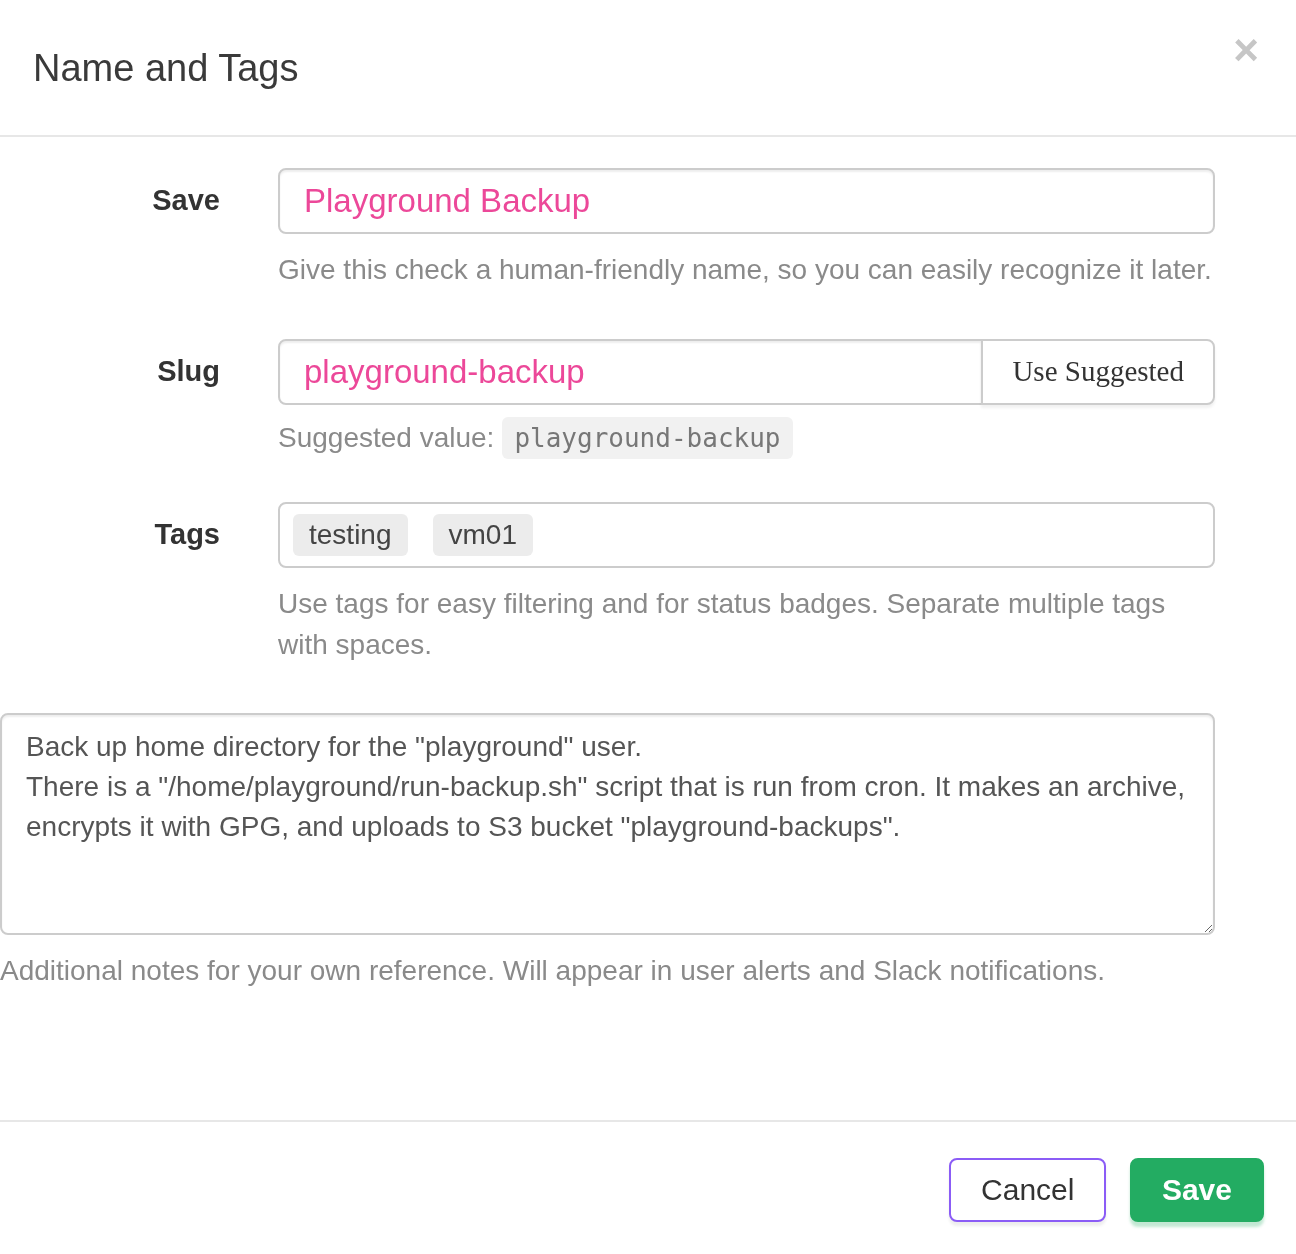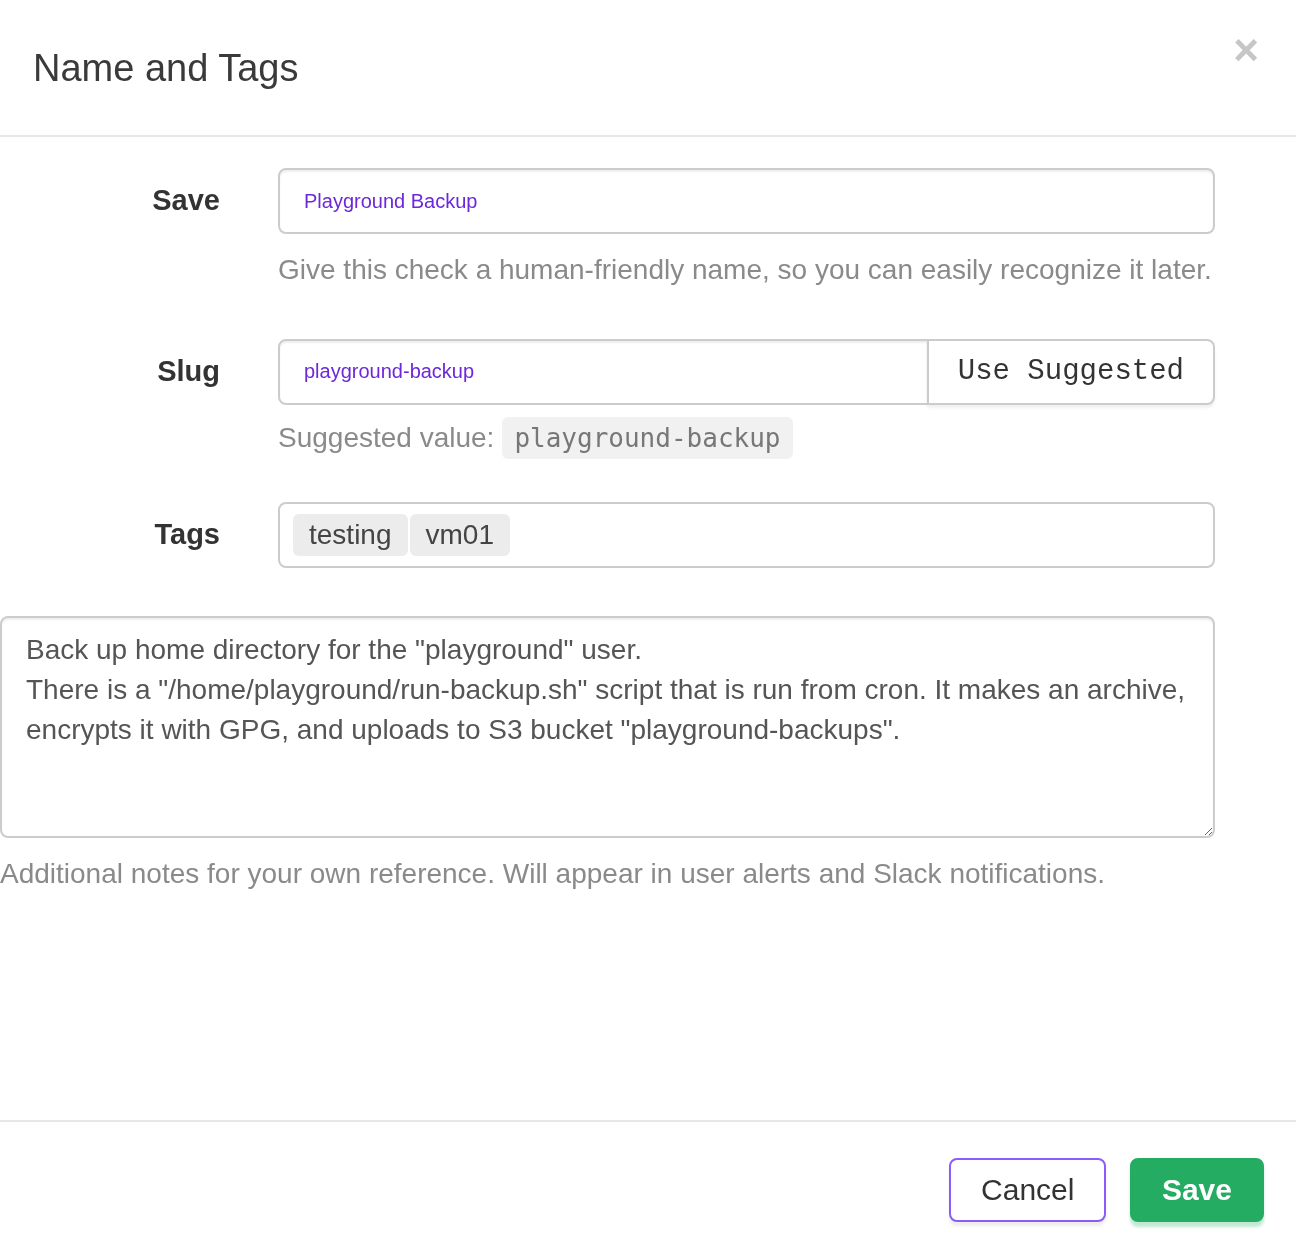--- a/index.html
+++ b/index.html
@@ -55,22 +55,22 @@
   .control-label { font-size: 29px; font-weight: 700; color: #333; }
   .control-col { flex: 1 1 auto; min-width: 0; }
 
   .text-input {
     display: block;
     width: 100%;
     height: 66px;
     border: 2px solid #ccc;
     border-radius: 8px;
     padding: 12px 24px;
-    font-size: 20px;
-    color: #6d28d9;
+    font-size: 33px;
+    color: #ec4899;
     font-family: "Liberation Sans", sans-serif;
     box-shadow: inset 0 2px 2px rgba(0,0,0,0.07);
     outline: none;
     background: #fff;
   }
   .help-block {
     margin-top: 16px;
     font-size: 28px;
     line-height: 1.45;
     color: #8a8a8a;
@@ -86,21 +86,21 @@
   .addon-btn {
     flex: none;
     height: 66px;
     margin-left: -2px;
     padding: 0 29px;
     border: 2px solid #ccc;
     border-radius: 0 8px 8px 0;
     background: #fff;
     font-size: 29px;
     color: #333;
-    font-family: Liberation Mono, monospace;
+    font-family: Liberation Serif, serif;
     cursor: pointer;
     box-shadow: 0 3px 3px rgba(0,0,0,0.06);
     white-space: nowrap;
   }
   .suggested-line {
     margin-top: 17px;
     font-size: 28px;
     color: #8a8a8a;
   }
   .code-chip {
@@ -116,21 +116,21 @@
   
   .tags-box {
     width: 100%;
     height: 66px;
     border: 2px solid #ccc;
     border-radius: 8px;
     background: #fff;
     display: flex;
     align-items: center;
     padding: 0 13px;
-    gap: 2px;
+    gap: 25px;
     cursor: text;
   }
   .tag-chip {
     background: #ececec;
     color: #444;
     font-size: 28px;
     border-radius: 6px;
     padding: 6px 16px;
     line-height: 1.05;
   }
@@ -223,20 +223,21 @@
 
     <div class="form-row">
       <div class="label-col">
         <label class="control-label">Tags</label>
       </div>
       <div class="control-col">
         <div class="tags-box">
           <span class="tag-chip">testing</span>
           <span class="tag-chip">vm01</span>
         </div>
+        <div class="help-block">Use tags for easy filtering and for status badges. Separate multiple tags with spaces.</div>
       </div>
     </div>
 
     <div class="form-row">
       <div class="control-col">
         <textarea class="desc-textarea" style="">Back up home directory for the "playground" user.
 There is a "/home/playground/run-backup.sh" script that is run from cron. It makes an archive, encrypts it with GPG, and uploads to S3 bucket "playground-backups".</textarea>
         <div class="help-block">Additional notes for your own reference. Will appear in user alerts and Slack notifications.</div>
       </div>
     </div>

